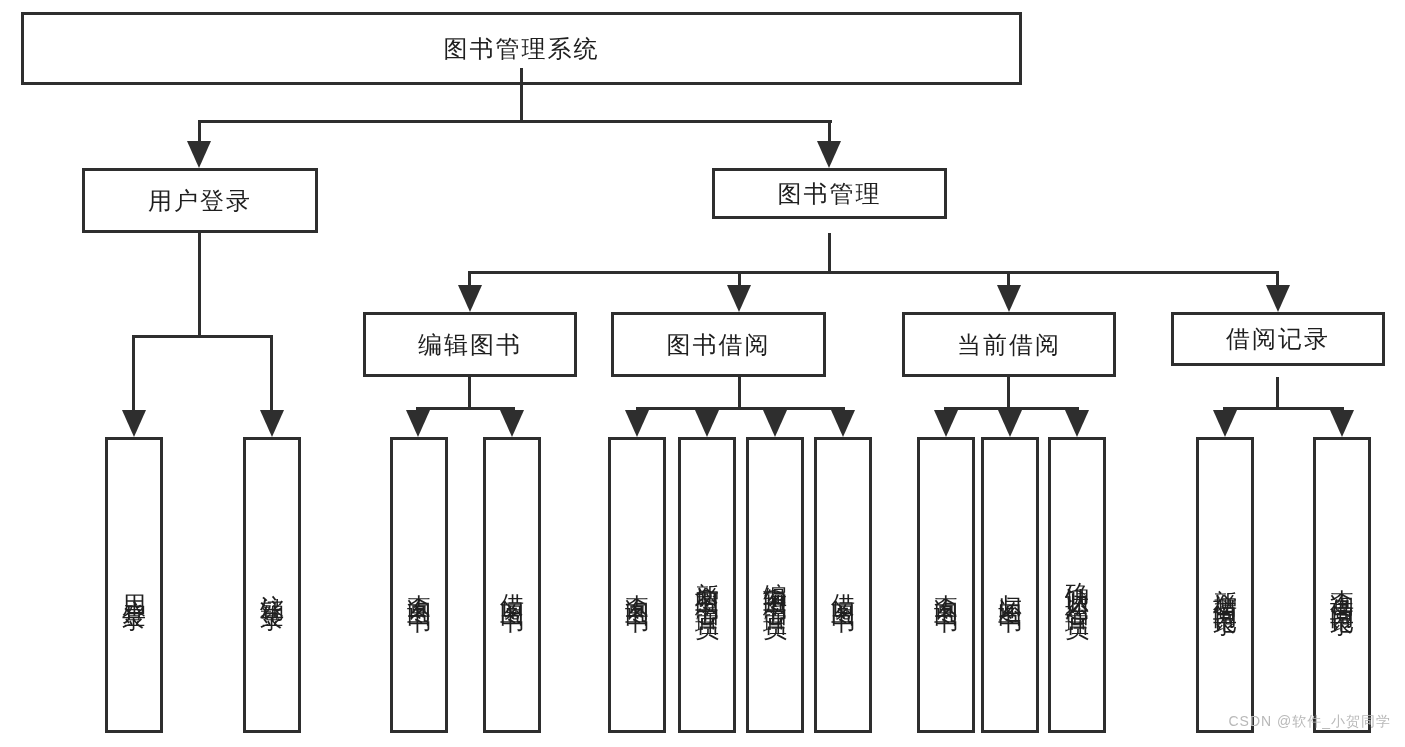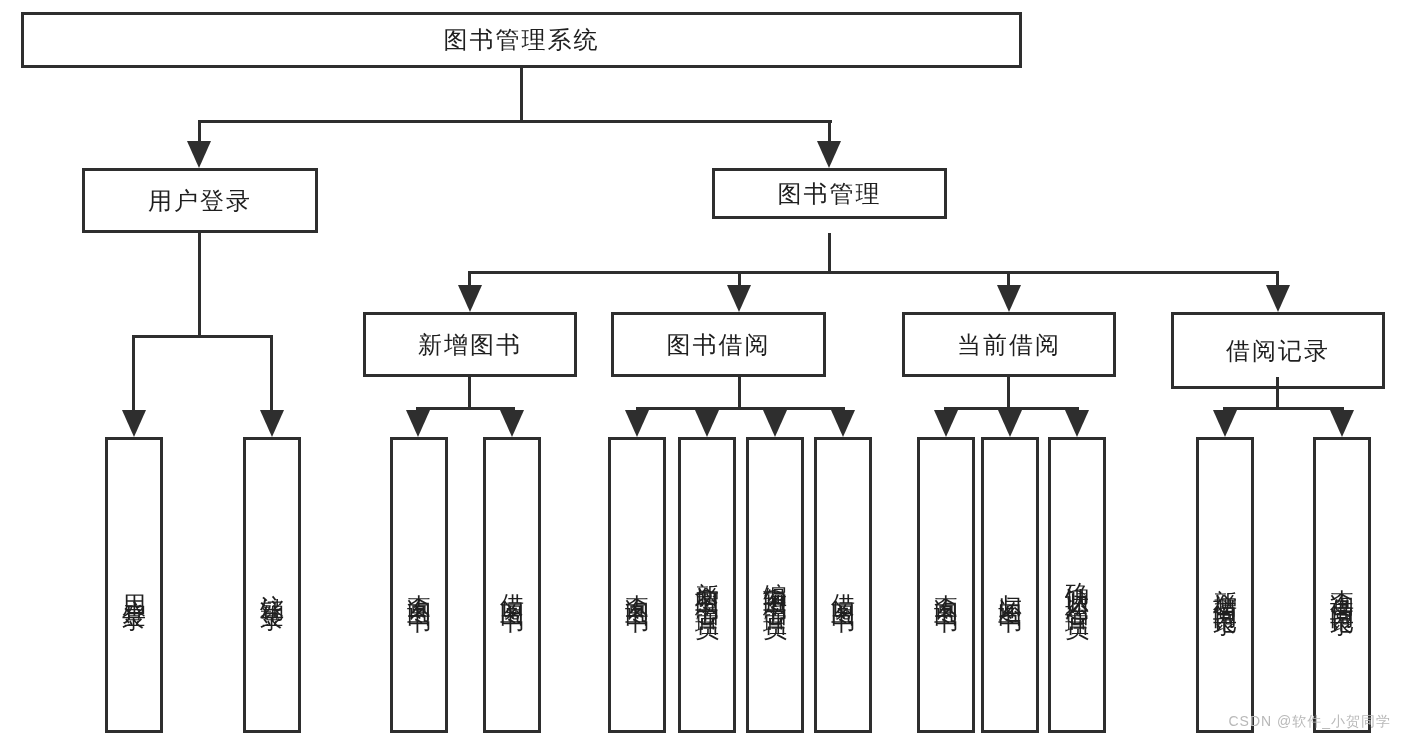--- a/index.html
+++ b/index.html
@@ -46,21 +46,21 @@
     color: #b9b9b9;
     letter-spacing: 1px;
     white-space: nowrap;
   }
 </style>
 </head>
 <body>
 
 <div class="stage">
 
-  <div class="node h-node" style="left:21px; top:12px; width:1001px; height:56px;">图书管理系统</div>
+  <div class="node h-node" style="left:21px; top:12px; width:1001px; height:73px;">图书管理系统</div>
 
   <div class="line" style="left:520px; top:68px; width:3px; height:54px;"></div>
   <div class="line" style="left:198px; top:120px; width:634px; height:3px;"></div>
   <div class="line" style="left:198px; top:120px; width:3px; height:24px;"></div>
   <div class="arrow" style="left:187px; top:141px;"></div>
   <div class="line" style="left:828px; top:120px; width:3px; height:24px;"></div>
   <div class="arrow" style="left:817px; top:141px;"></div>
 
   <div class="node h-node" style="left:82px; top:168px; width:236px; height:65px;">用户登录</div>
   <div class="node h-node" style="left:712px; top:168px; width:235px; height:51px;">图书管理</div>
@@ -76,24 +76,24 @@
   <div class="line" style="left:468px; top:271px; width:811px; height:3px;"></div>
   <div class="line" style="left:468px; top:271px; width:3px; height:16px;"></div>
   <div class="arrow" style="left:458px; top:285px;"></div>
   <div class="line" style="left:738px; top:271px; width:3px; height:16px;"></div>
   <div class="arrow" style="left:727px; top:285px;"></div>
   <div class="line" style="left:1007px; top:271px; width:3px; height:16px;"></div>
   <div class="arrow" style="left:997px; top:285px;"></div>
   <div class="line" style="left:1276px; top:271px; width:3px; height:16px;"></div>
   <div class="arrow" style="left:1266px; top:285px;"></div>
 
-  <div class="node h-node" style="left:363px; top:312px; width:214px; height:65px;">新增图书</div>
+  <div class="node h-node" style="left:363px; top:312px; width:214px; height:65px;">编辑图书</div>
   <div class="node h-node" style="left:611px; top:312px; width:215px; height:65px;">图书借阅</div>
   <div class="node h-node" style="left:902px; top:312px; width:214px; height:65px;font-family:Liberation Mono, monospace;">当前借阅</div>
-  <div class="node h-node" style="left:1171px; top:312px; width:214px; height:77px;">借阅记录</div>
+  <div class="node h-node" style="left:1171px; top:312px; width:214px; height:54px;">借阅记录</div>
 
   <div class="line" style="left:468px; top:377px; width:3px; height:32px;"></div>
   <div class="line" style="left:416px; top:407px; width:99px; height:3px;"></div>
   <div class="arrow" style="left:406px; top:410px;"></div>
   <div class="arrow" style="left:500px; top:410px;"></div>
 
   <div class="line" style="left:738px; top:377px; width:3px; height:32px;"></div>
   <div class="line" style="left:636px; top:407px; width:209px; height:3px;"></div>
   <div class="arrow" style="left:625px; top:410px;"></div>
   <div class="arrow" style="left:695px; top:410px;"></div>

